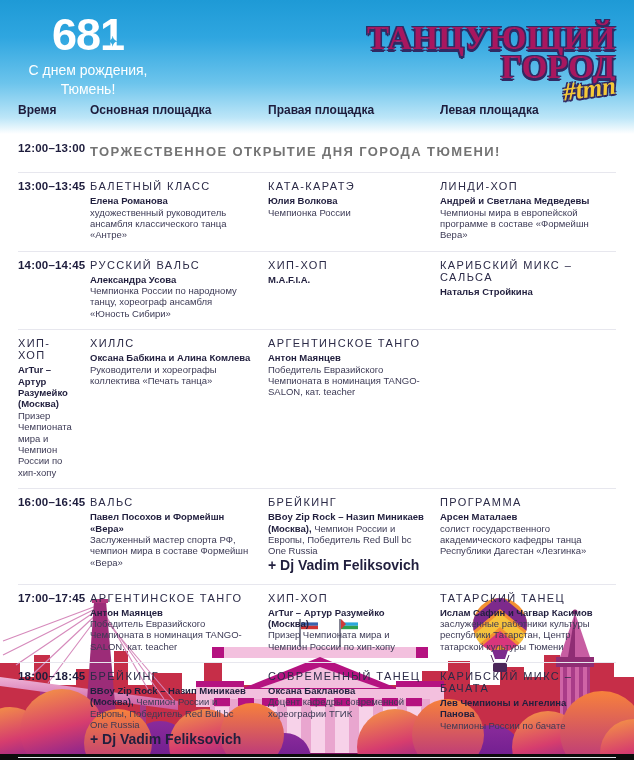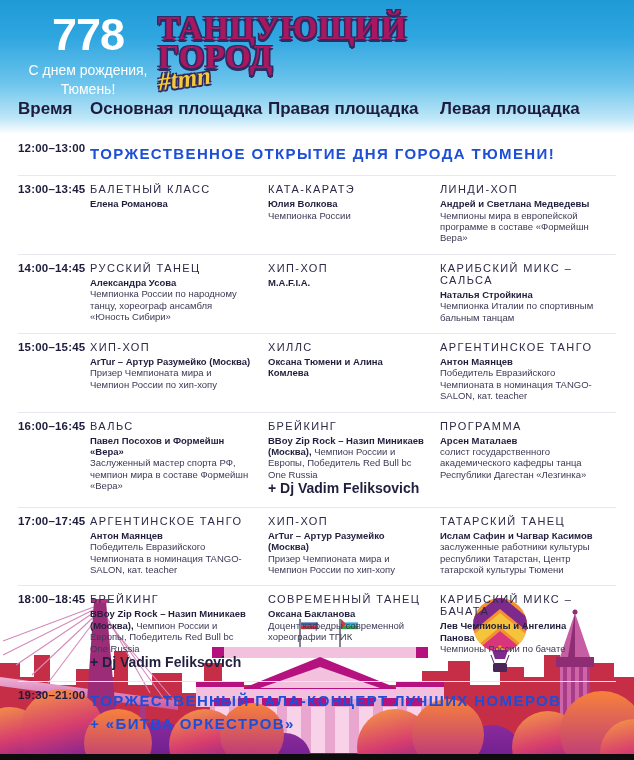--- a/index.html
+++ b/index.html
@@ -5,52 +5,52 @@
   html,body{margin:0;padding:0;background:#fff;}
   .page{position:relative;width:634px;height:760px;overflow:hidden;background:#fff;
         font-family:"Liberation Sans",sans-serif;color:#211f3e;}
   
   .hero{height:134px;background:linear-gradient(180deg,#1e9ad6 0%,#2fa6e0 28%,#6cc4ec 62%,#bde6f8 88%,#ffffff 100%);}
   .header-top{display:flex;align-items:flex-start;padding:12px 18px 0;}
   .badge{width:140px;text-align:center;color:#fff;}
   .badge-number{font-size:45px;font-weight:bold;line-height:1;position:relative;display:inline-block;letter-spacing:-1px;}
   .badge-number::after{content:"✦";position:absolute;right:7px;bottom:9px;font-size:13px;color:#35aadf;}
   .badge-caption{font-size:14px;line-height:1.35;margin-top:4px;}
-  .logo{flex:1;text-align:left;font-family:"Liberation Serif","DejaVu Serif",serif;font-weight:bold;margin-top:2px;}
+  .logo{flex:1;text-align:right;font-family:"Liberation Serif","DejaVu Serif",serif;font-weight:bold;margin-top:12px;}
   .logo-line{font-size:33px;line-height:.88;color:#a8175f;letter-spacing:.5px;
     text-shadow:-1.5px -1.5px 0 #312a63,1.5px -1.5px 0 #312a63,-1.5px 1.5px 0 #312a63,1.5px 1.5px 0 #312a63,0 2.5px 0 #312a63;}
   .logo-tag{display:inline-block;font-size:25px;font-style:italic;color:#f5c937;transform:rotate(-8deg);margin-top:-7px;
     text-shadow:-1.5px -1.5px 0 #312a63,1.5px -1.5px 0 #312a63,-1.5px 1.5px 0 #312a63,1.5px 1.5px 0 #312a63,0 2px 0 #312a63;}
   .fest-title{width:146px;color:#fff;font-weight:bold;font-size:17px;letter-spacing:1.8px;line-height:1.4;margin-top:12px;text-align:left;}
   
   .colhead{display:grid;grid-template-columns:72px 178px 172px 1fr;padding:0 18px 9px;
-           font-size:17px;font-weight:bold;color:#1d1c3c;align-items:end;}
+           font-size:12px;font-weight:bold;color:#1d1c3c;align-items:end;}
   .sheet{position:relative;z-index:2;}
   .row{display:grid;grid-template-columns:72px 178px 172px 1fr;padding:8px 18px 10px;position:relative;}
   .row + .row::before{content:"";position:absolute;top:0;left:18px;right:18px;height:1px;background:#e7e7ee;}
   .time{font-weight:bold;font-size:11.5px;color:#1d1c3c;letter-spacing:.2px;}
-  .headline{grid-column:2/5;font-weight:bold;font-size:15px;letter-spacing:1.4px;color:#1d4ed8;line-height:1.55;}
+  .headline{grid-column:2/5;font-weight:bold;font-size:13px;letter-spacing:1.4px;color:#737373;line-height:1.55;}
   .ev{padding-right:16px;}
   .ev-title{font-size:11px;letter-spacing:1.4px;color:#2b2a47;margin-bottom:3px;}
   .ev-name{font-weight:bold;font-size:9.5px;color:#211f3e;line-height:1.2;}
   .ev-desc{font-size:9.5px;color:#3c3a55;line-height:1.2;margin:0;}
   .ev-desc b{color:#211f3e;}
   .ev-extra{font-weight:bold;font-size:14px;color:#211f3e;line-height:1.2;}
   
   .cityscape{position:absolute;left:0;bottom:0;width:634px;height:175px;z-index:1;}
 </style>
 </head>
 <body>
 
 <div class="page">
 
   <div class="hero">
     <div class="header-top">
       <div class="badge">
-        <div class="badge-number">778</div>
+        <div class="badge-number">681</div>
         <div class="badge-caption">
           <div>С днем рождения,</div>
           <div>Тюмень!</div>
         </div>
       </div>
       <div class="logo">
         <div class="logo-line">ТАНЦУЮЩИЙ</div>
         <div class="logo-line">ГОРОД</div>
         <div class="logo-tag">#tmn</div>
       </div>
@@ -68,59 +68,59 @@
         <div class="time">12:00–13:00</div>
         <div class="headline">
           <div>ТОРЖЕСТВЕННОЕ ОТКРЫТИЕ ДНЯ ГОРОДА ТЮМЕНИ!</div>
         </div>
       </div>
       <div class="row">
         <div class="time">13:00–13:45</div>
         <div class="ev">
           <div class="ev-title">БАЛЕТНЫЙ КЛАСС</div>
           <div class="ev-name">Елена Романова</div>
+          <div class="ev-desc">художественный руководитель ансамбля классического танца «Антре»</div>
         </div>
         <div class="ev">
           <div class="ev-title">КАТА-КАРАТЭ</div>
           <div class="ev-name">Юлия Волкова</div>
           <div class="ev-desc">Чемпионка России</div>
         </div>
         <div class="ev">
           <div class="ev-title">ЛИНДИ-ХОП</div>
           <div class="ev-name">Андрей и Светлана Медведевы</div>
           <div class="ev-desc">Чемпионы мира в европейской программе в составе «Формейшн Вера»</div>
         </div>
       </div>
       <div class="row">
         <div class="time">14:00–14:45</div>
         <div class="ev">
-          <div class="ev-title">РУССКИЙ ТАНЕЦ</div>
+          <div class="ev-title">РУССКИЙ ВАЛЬС</div>
           <div class="ev-name">Александра Усова</div>
           <div class="ev-desc">Чемпионка России по народному танцу, хореограф ансамбля «Юность Сибири»</div>
         </div>
         <div class="ev">
           <div class="ev-title">ХИП-ХОП</div>
           <div class="ev-name">M.A.F.I.A.</div>
         </div>
         <div class="ev">
           <div class="ev-title">КАРИБСКИЙ МИКС – САЛЬСА</div>
           <div class="ev-name">Наталья Стройкина</div>
-          <div class="ev-desc">Чемпионка Италии по спортивным бальным танцам</div>
-        </div>
-      </div>
-      <div class="row">
-        <div class="time">15:00–15:45</div>
+        </div>
+      </div>
+      <div class="row">
         <div class="ev">
           <div class="ev-title">ХИП-ХОП</div>
           <div class="ev-name">ArTur – Артур Разумейко (Москва)</div>
           <div class="ev-desc">Призер Чемпионата мира и Чемпион России по хип-хопу</div>
         </div>
         <div class="ev">
           <div class="ev-title">ХИЛЛС</div>
-          <div class="ev-name">Оксана Тюмени и Алина Комлева</div>
+          <div class="ev-name">Оксана Бабкина и Алина Комлева</div>
+          <div class="ev-desc">Руководители и хореографы коллектива «Печать танца»</div>
         </div>
         <div class="ev">
           <div class="ev-title">АРГЕНТИНСКОЕ ТАНГО</div>
           <div class="ev-name">Антон Маянцев</div>
           <div class="ev-desc">Победитель Евразийского Чемпионата в номинация TANGO-SALON, кат. teacher</div>
         </div>
       </div>
       <div class="row">
         <div class="time">16:00–16:45</div>
         <div class="ev">

